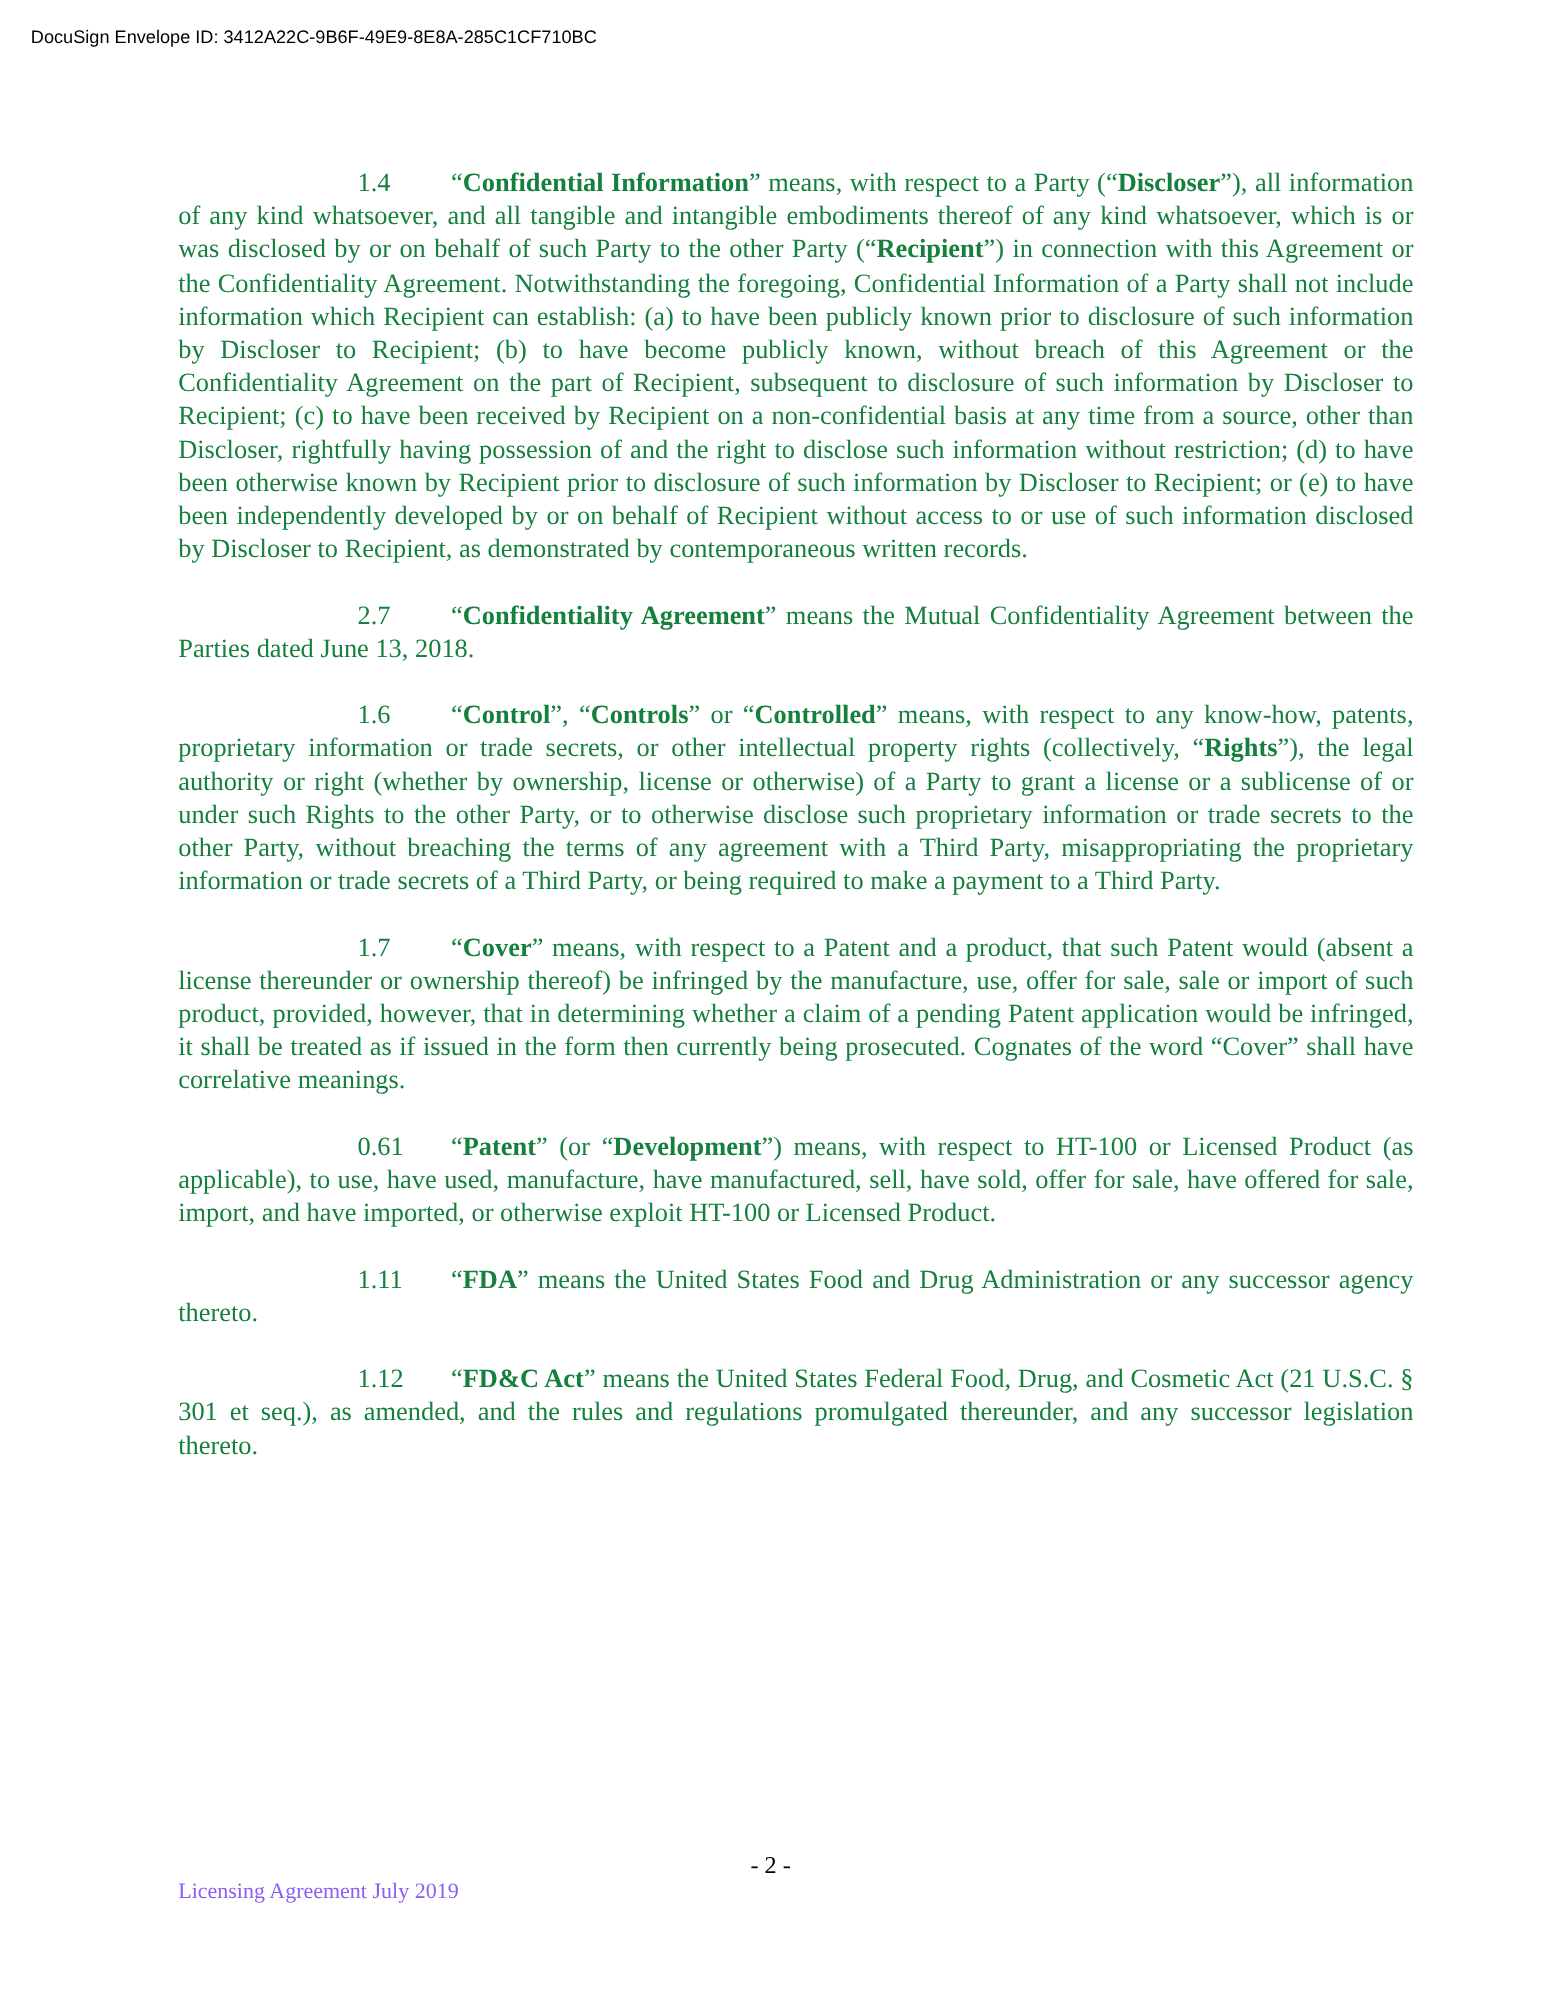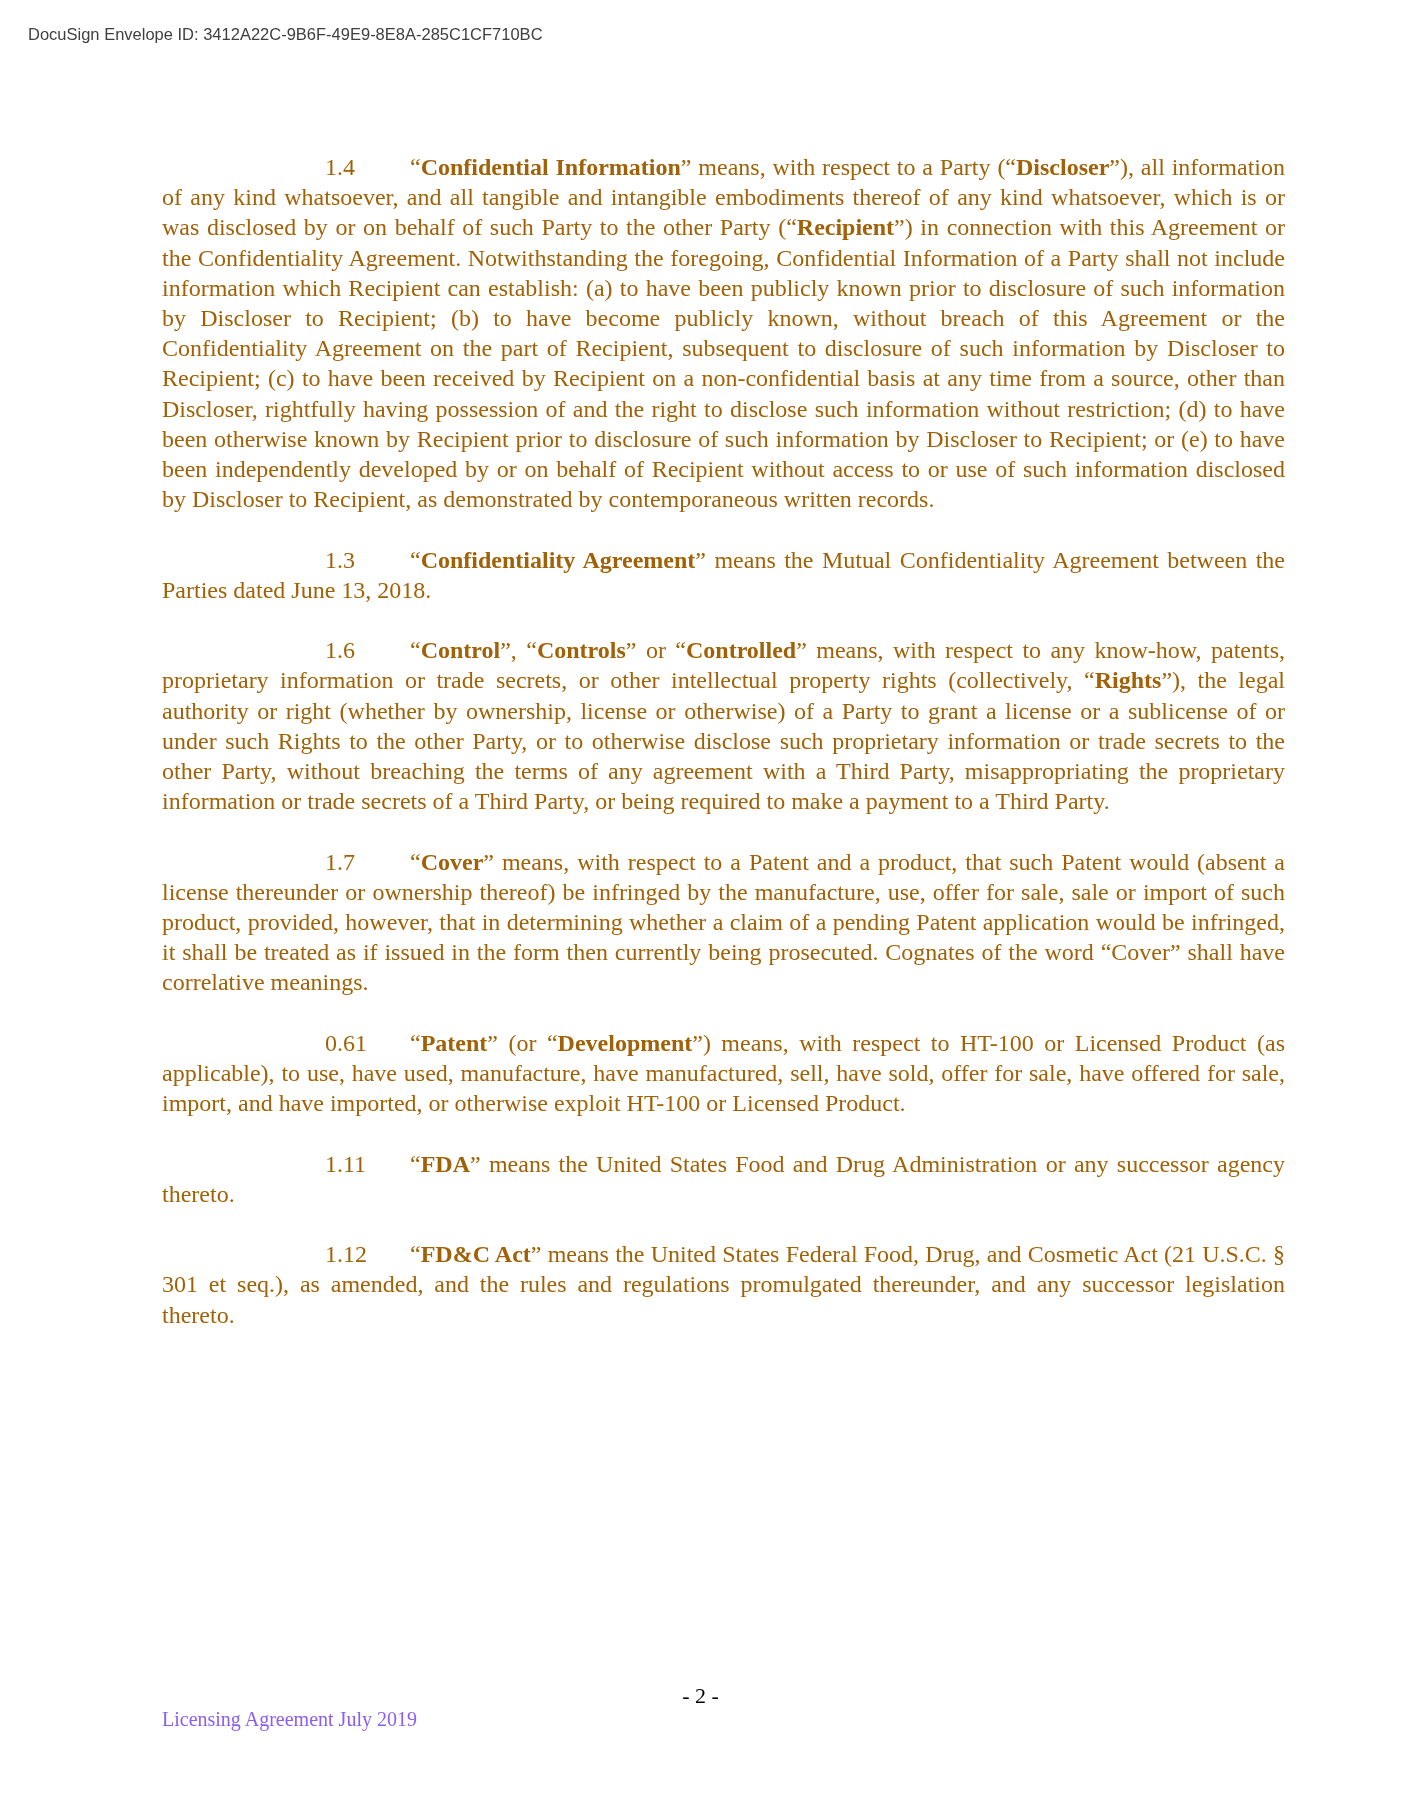--- a/index.html
+++ b/index.html
@@ -15,33 +15,33 @@
     overflow: hidden;
     color: #000000;
   }
   .docusign-line {
     position: absolute;
     left: 28px;
     top: 25px;
     font-family: "Liberation Sans", sans-serif;
     font-size: 16.5px;
     line-height: 19px;
-    color: #404040;
+    color: #000000;
     white-space: nowrap;
   }
   .doc-text {
     position: absolute;
     left: 162px;
     top: 152px;
     width: 1123px;
     font-family: "Liberation Serif", serif;
     font-size: 24px;
     line-height: 30.2px;
     text-align: justify;
-    color: #a16207;
+    color: #15803d;
   }
   .doc-text p.para {
     margin: 0;
     text-indent: 163px;
   }
   .doc-text p.para + p.para {
     margin-top: 30.2px;
   }
   .pnum {
     display: inline-block;
@@ -75,21 +75,21 @@
 </style>
 </head>
 <body>
 
 <div class="page">
 
   <div class="docusign-line">DocuSign Envelope ID: 3412A22C-9B6F-49E9-8E8A-285C1CF710BC</div>
 
   <div class="doc-text">
       <p class="para"><span class="pnum">1.4</span><span>“</span><b>Confidential Information</b><span>” means, with respect to a Party (“</span><b>Discloser</b><span>”), all information of any kind whatsoever, and all tangible and intangible embodiments thereof of any kind whatsoever, which is or was disclosed by or on behalf of such Party to the other Party (“</span><b>Recipient</b><span>”) in connection with this Agreement or the Confidentiality Agreement. Notwithstanding the foregoing, Confidential Information of a Party shall not include information which Recipient can establish: (a) to have been publicly known prior to disclosure of such information by Discloser to Recipient; (b) to have become publicly known, without breach of this Agreement or the Confidentiality Agreement on the part of Recipient, subsequent to disclosure of such information by Discloser to Recipient; (c) to have been received by Recipient on a non-confidential basis at any time from a source, other than Discloser, rightfully having possession of and the right to disclose such information without restriction; (d) to have been otherwise known by Recipient prior to disclosure of such information by Discloser to Recipient; or (e) to have been independently developed by or on behalf of Recipient without access to or use of such information disclosed by Discloser to Recipient, as demonstrated by contemporaneous written records.</span></p>
-      <p class="para"><span class="pnum">1.3</span><span>“</span><b>Confidentiality Agreement</b><span>” means the Mutual Confidentiality Agreement between the Parties dated June 13, 2018.</span></p>
+      <p class="para"><span class="pnum">2.7</span><span>“</span><b>Confidentiality Agreement</b><span>” means the Mutual Confidentiality Agreement between the Parties dated June 13, 2018.</span></p>
       <p class="para"><span class="pnum">1.6</span><span>“</span><b>Control</b><span>”, “</span><b>Controls</b><span>” or “</span><b>Controlled</b><span>” means, with respect to any know-how, patents, proprietary information or trade secrets, or other intellectual property rights (collectively, “</span><b>Rights</b><span>”), the legal authority or right (whether by ownership, license or otherwise) of a Party to grant a license or a sublicense of or under such Rights to the other Party, or to otherwise disclose such proprietary information or trade secrets to the other Party, without breaching the terms of any agreement with a Third Party, misappropriating the proprietary information or trade secrets of a Third Party, or being required to make a payment to a Third Party.</span></p>
       <p class="para"><span class="pnum">1.7</span><span>“</span><b>Cover</b><span>” means, with respect to a Patent and a product, that such Patent would (absent a license thereunder or ownership thereof) be infringed by the manufacture, use, offer for sale, sale or import of such product, provided, however, that in determining whether a claim of a pending Patent application would be infringed, it shall be treated as if issued in the form then currently being prosecuted. Cognates of the word “Cover” shall have correlative meanings.</span></p>
       <p class="para"><span class="pnum">0.61</span><span>“</span><b>Patent</b><span>” (or “</span><b>Development</b><span>”) means, with respect to HT-100 or Licensed Product (as applicable), to use, have used, manufacture, have manufactured, sell, have sold, offer for sale, have offered for sale, import, and have imported, or otherwise exploit HT-100 or Licensed Product.</span></p>
       <p class="para"><span class="pnum">1.11</span><span>“</span><b>FDA</b><span>” means the United States Food and Drug Administration or any successor agency thereto.</span></p>
       <p class="para"><span class="pnum">1.12</span><span>“</span><b>FD&amp;C Act</b><span>” means the United States Federal Food, Drug, and Cosmetic Act (21 U.S.C. § 301 et seq.), as amended, and the rules and regulations promulgated thereunder, and any successor legislation thereto.</span></p>
     </div>
 
   <div class="page-number">- 2 -</div>
 
   <div class="footer-note">Licensing Agreement July 2019</div>

